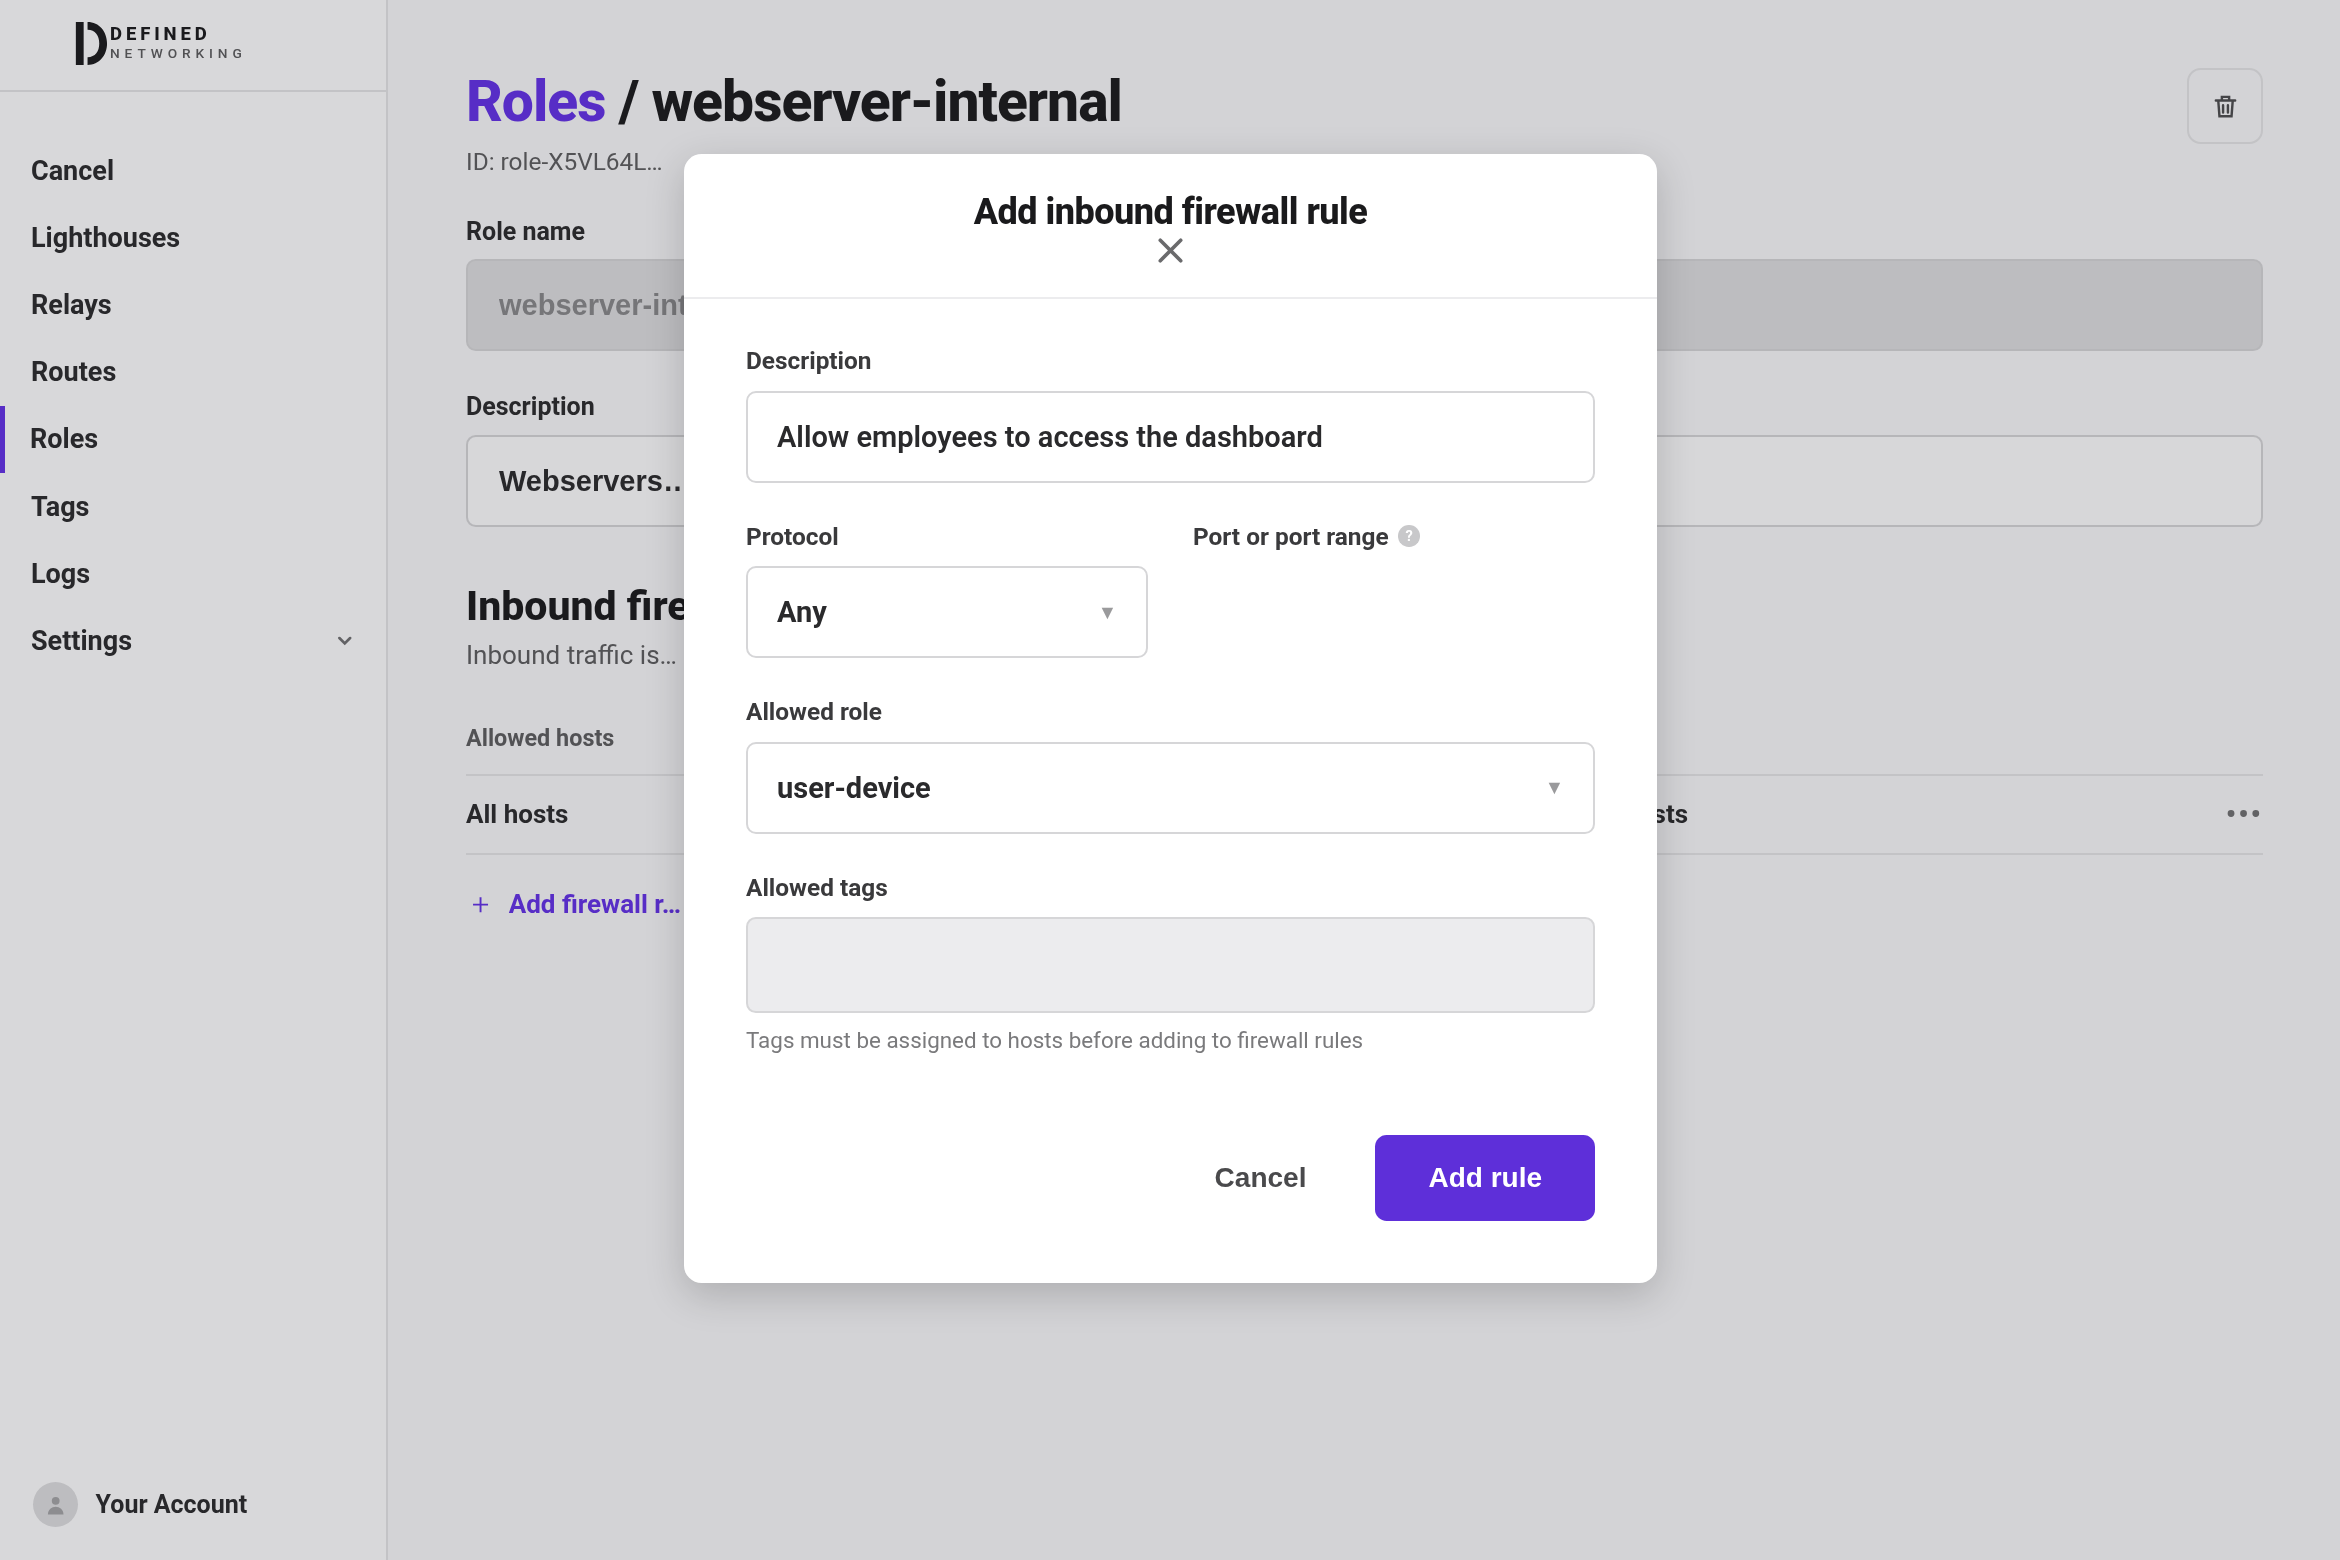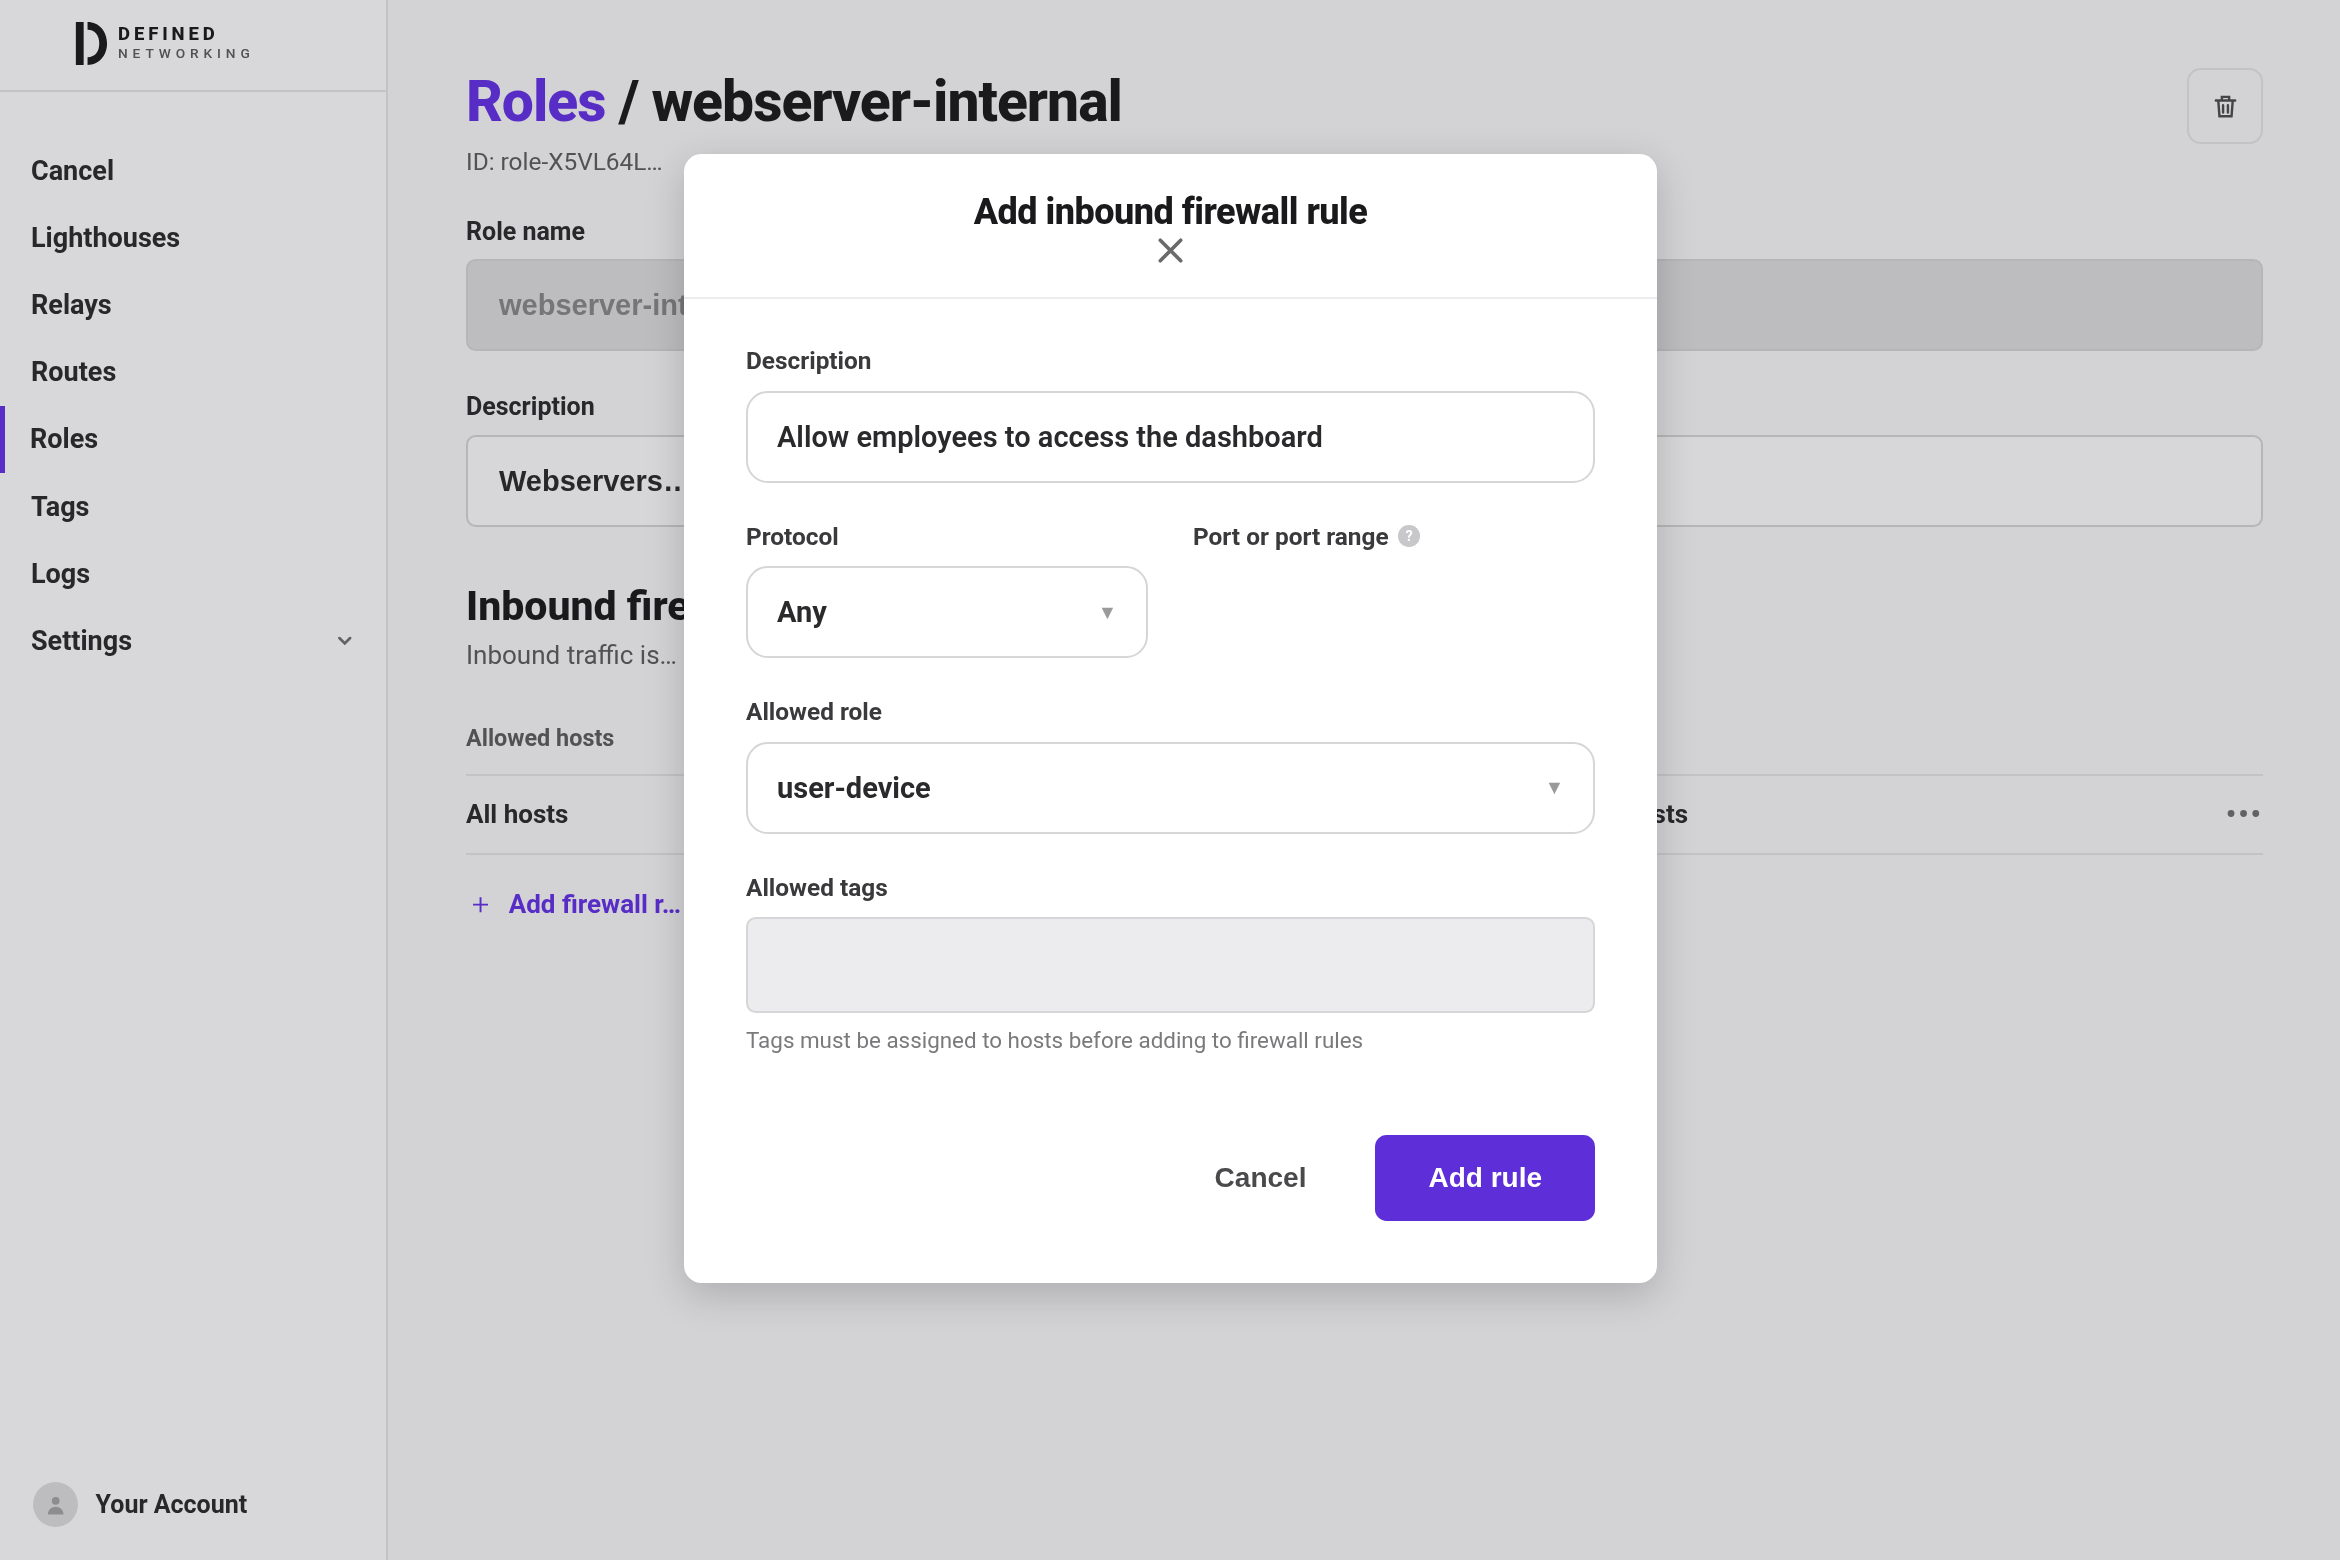--- a/index.html
+++ b/index.html
@@ -19,21 +19,21 @@
   border-right: 2px solid #d6d6d8;
   display: flex;
   flex-direction: column;
   flex-shrink: 0;
 }
 .logo-wrap {
   padding: 17.6px 27px 21.5px 70px;
   border-bottom: 2px solid #d6d6d8;
   display: flex;
   align-items: center;
-  gap: 9px;
+  gap: 1px;
 }
 .logo-mark {
   width: 39px; height: 51px;
 }
 .logo-text { display: flex; flex-direction: column; line-height: 1; letter-spacing: 3.9px; }
 .logo-text .l1 { font-size: 18.5px; font-weight: 800; color: #1a1a1c; }
 .logo-text .l2 { font-size: 13.7px; font-weight: 500; color: #575759; letter-spacing: 4.9px; margin-top: 3.9px;}
 .nav { padding-top: 45px; flex: 1; }
 .nav-item {
   padding: 17.6px 31px;
@@ -120,21 +120,21 @@
   padding: 37px 47px 29px;
   border-bottom: 2px solid #ececee;
   flex-direction: column;
 }
 .modal-title { font-size: 36px; font-weight: 800; color: #1a1a1c; letter-spacing: -0.5px; }
 .close-btn { cursor: pointer; width: 35px; height: 35px; color: #6a6a6c; }
 .modal-body { padding: 47px 62px 9.8px; }
 .mfield { margin-bottom: 39px; }
 .mfield-label { font-size: 24.4px; font-weight: 700; color: #3a3a3c; margin-bottom: 15.6px; display: flex; align-items: center; gap: 9.8px;}
 .minput, .mselect {
-  width: 100%; height: 92px; border-radius: 22px;
+  width: 100%; height: 92px; border-radius: 10px;
   border: 2px solid #d6d6d8; background: #fff;
   font-size: 29px; font-weight: 600; color: #2a2a2c;
   padding: 0 29px;
   display: flex; align-items: center; justify-content: space-between;
 }
 .minput input { border:none; outline:none; font: inherit; width: 100%; color: inherit; background: transparent; }
 .mselect { cursor: pointer; }
 .mselect .sel-val { font-weight: 700; }
 .sel-caret { color: #9a9a9c; font-size: 19.5px; }
 .mrow { display: flex; gap: 45px; }

